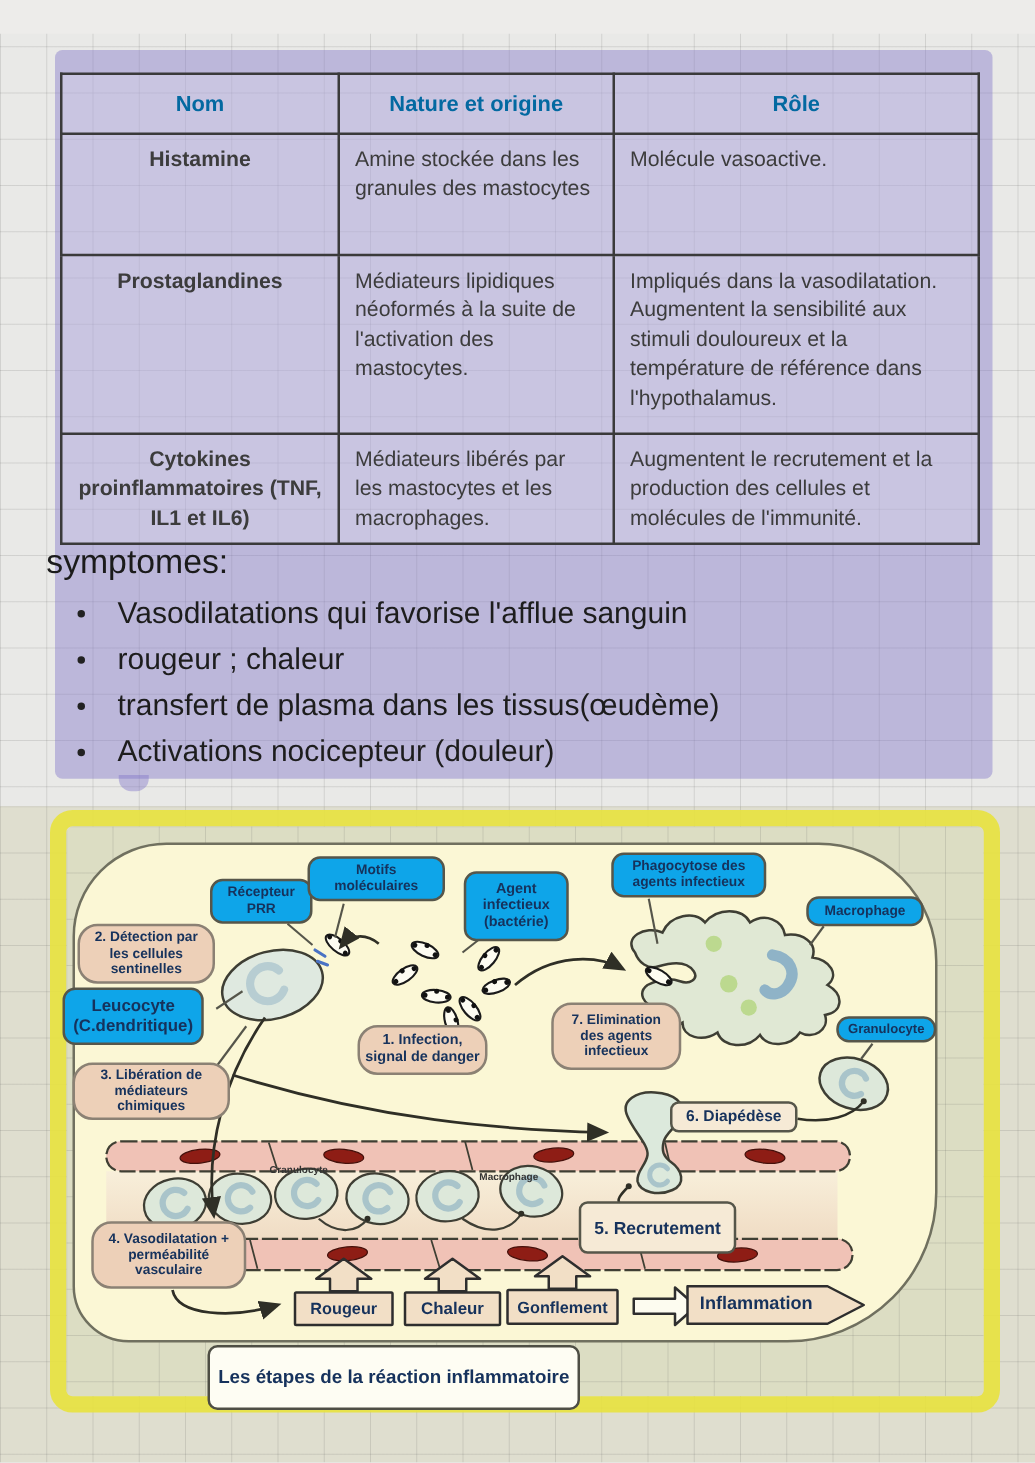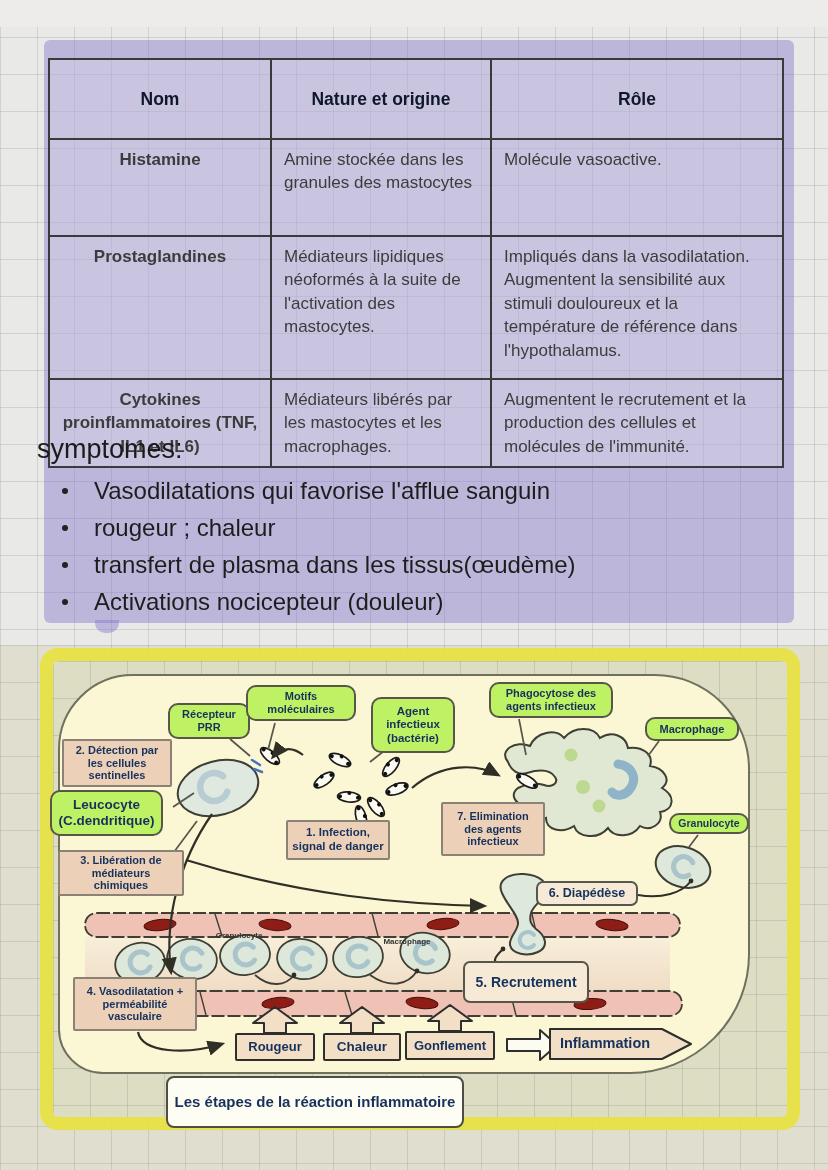--- a/index.html
+++ b/index.html
@@ -21,43 +21,43 @@
   
   .purple-block{position:absolute;left:44px;top:40px;width:750px;height:583px;
     background:rgba(126,114,200,0.42);border-radius:6px;}
   .purple-bump{position:absolute;left:95px;top:620px;width:24px;height:13px;
     background:rgba(126,114,200,0.42);border-radius:0 0 10px 10px;}
 
   
   table.med{position:absolute;left:48px;top:58px;width:734px;border-collapse:collapse;table-layout:fixed;}
   table.med td,table.med th{border:2px solid #3a3a3a;background:rgba(255,255,255,0.20);
     font-size:17px;color:#3c3c3c;vertical-align:top;padding:8px 12px;line-height:1.38;}
-  table.med th{height:38px;text-align:center;vertical-align:middle;font-weight:700;color:#0f172a;font-size:17.5px;padding:20px;}
+  table.med th{height:38px;text-align:center;vertical-align:middle;font-weight:700;color:#0369a1;font-size:17.5px;padding:4px;}
   td.nom{font-weight:700;color:#1a1a1a;text-align:center;padding-top:14px;}
   .rh1{height:97px}.rh2{height:143px}.rh3{height:87px}
 
   
   .symptoms-title{position:absolute;left:37px;top:434px;font-size:27px;color:#1b1b1b;}
   .symptom-item{position:absolute;left:62px;height:34px;display:flex;align-items:center;
     font-size:24px;color:#1d1d1d;}
   .symptom-item .dot{width:6px;height:6px;border-radius:50%;background:#222;
     margin-right:26px;flex:0 0 auto;}
 
   
   .diagram{position:absolute;left:40px;top:648px;width:760px;height:482px;}
   .dg-yellow{position:absolute;inset:0;border:13px solid rgba(232,226,58,0.88);border-radius:18px;box-sizing:border-box;}
   .dg-inner{position:absolute;inset:13px;background-color:#dcddc3;border-radius:6px;}
   .dg-cream{position:absolute;left:18px;top:26px;width:692px;height:400px;background:#fbf7d5;
     border:2.5px solid #70705f;border-radius:75px 95px 120px 45px;box-sizing:border-box;}
   .dg-svg{position:absolute;inset:0;}
 
   .lbl{position:absolute;display:flex;align-items:center;justify-content:center;text-align:center;
     white-space:pre-line;font-weight:700;color:#16325c;line-height:1.18;box-sizing:border-box;font-size:11px;}
-  .bbl{background:#bef264;border:2px solid #56564a;border-radius:10px;text-align:center;}
-  .sbox{background:#edd0b8;border:2px solid #8b8174;border-radius:2px;}
+  .bbl{background:#0ea5e9;border:2px solid #56564a;border-radius:10px;text-align:center;}
+  .sbox{background:#edd0b8;border:2px solid #8b8174;border-radius:16px;}
   .cbox{background:#f6ead6;border:2px solid #56564a;border-radius:7px;}
   .obox{background:#f2dfc6;border:2px solid #2e2e2e;border-radius:2px;font-size:13px;}
   .tiny{font-size:8px;color:#333;font-weight:600;background:transparent;}
   .caption{background:#fefdf3;border:2.5px solid #4e4e44;border-radius:8px;font-size:15px;}
 </style>
 </head>
 <body>
 
 <div class="page">
 

